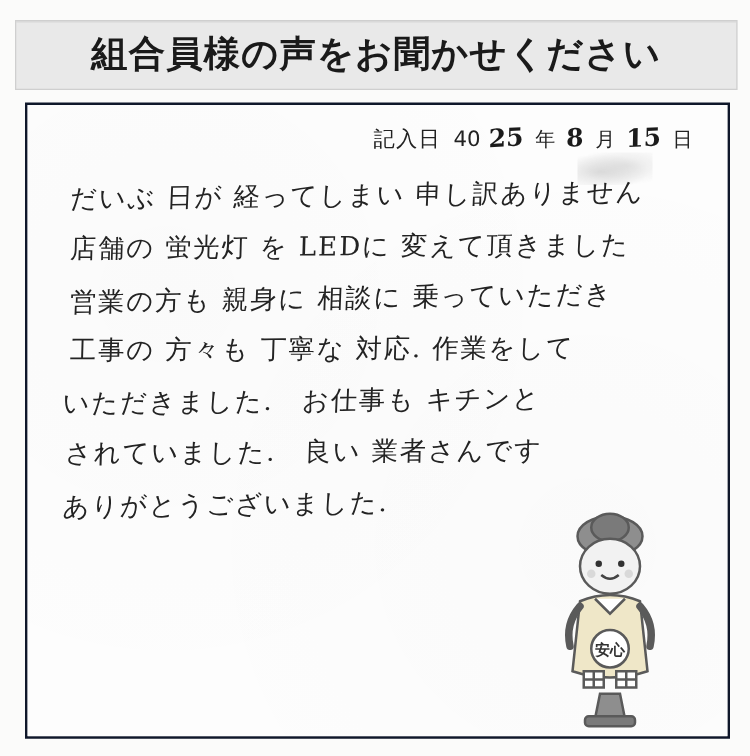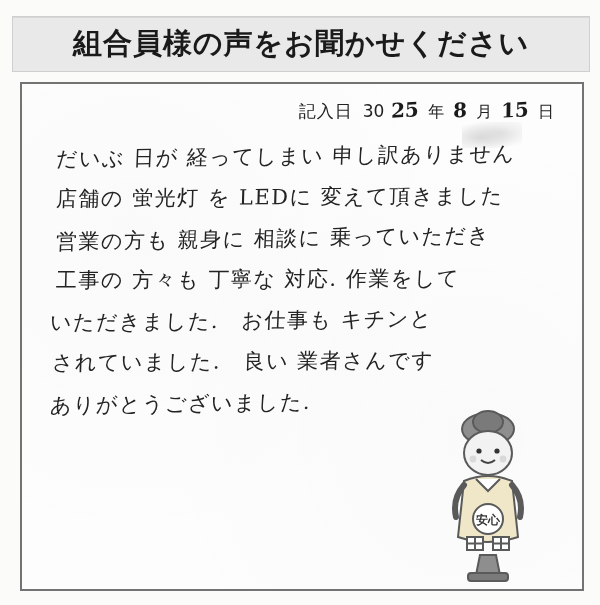--- a/index.html
+++ b/index.html
@@ -44,21 +44,21 @@
   }
 
   
   .sheet {
     position: absolute;
     left: 20px;
     top: 82px;
     width: 560px;
     height: 505px;
     background: #ffffff;
-    border: 2px solid #737373;
+    border: 2px solid #0f172a;
     overflow: hidden;
   }
   .sheet-inner {
     position: absolute;
     inset: 0;
     background:
       radial-gradient(circle at 20% 30%, rgba(0,0,0,0.012), rgba(0,0,0,0) 60%),
       radial-gradient(circle at 80% 70%, rgba(0,0,0,0.012), rgba(0,0,0,0) 60%),
       #fdfdfd;
   }
@@ -156,21 +156,21 @@
     <div class="banner-title">組合員様の声をお聞かせください</div>
   </div>
 
   <div class="sheet">
     <div class="sheet-inner"></div>
 
     <div class="smudge"></div>
 
     <div class="date-row">
       <span class="date-label">記入日</span>
-      <span class="date-printed">30</span>
+      <span class="date-printed">40</span>
       <span class="hw date-hw-num">25</span>
       <span class="date-unit">年</span>
       <span class="hw date-hw-num">8</span>
       <span class="date-unit">月</span>
       <span class="hw date-hw-num">15</span>
       <span class="date-unit">日</span>
     </div>
 
     <div class="body-text">
       <div class="line l1">だいぶ 日が 経ってしまい 申し訳ありません</div>

